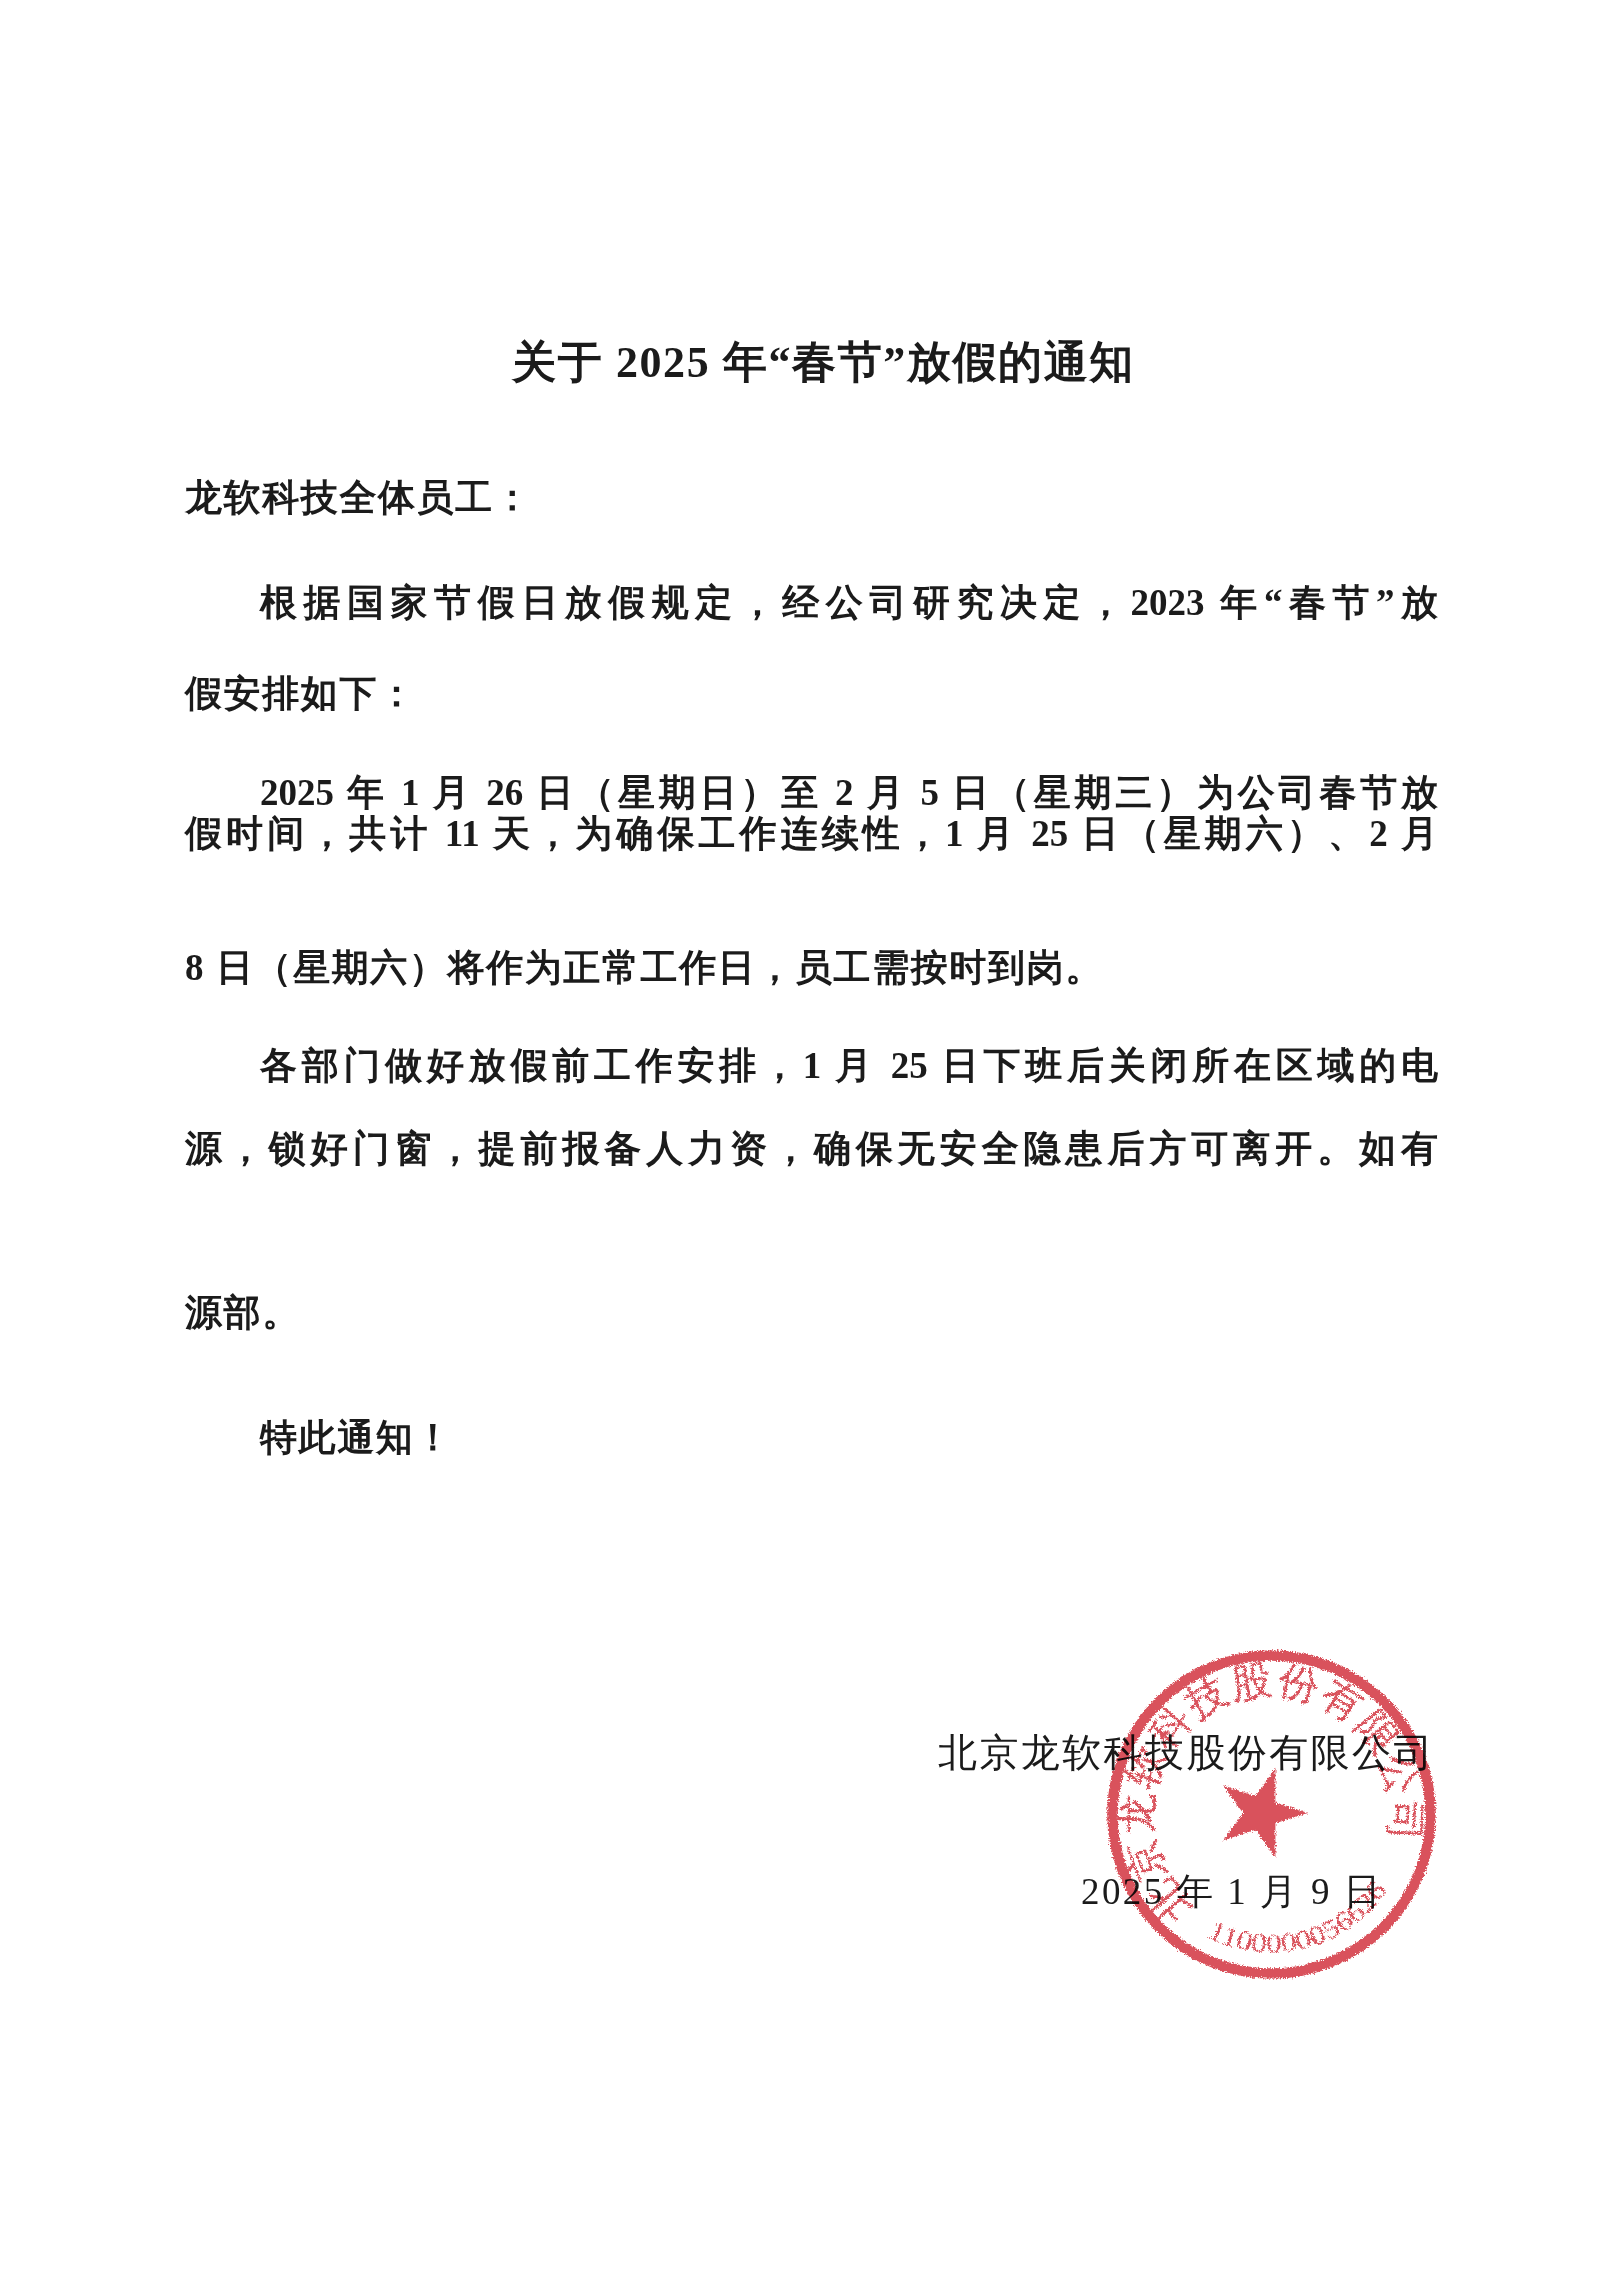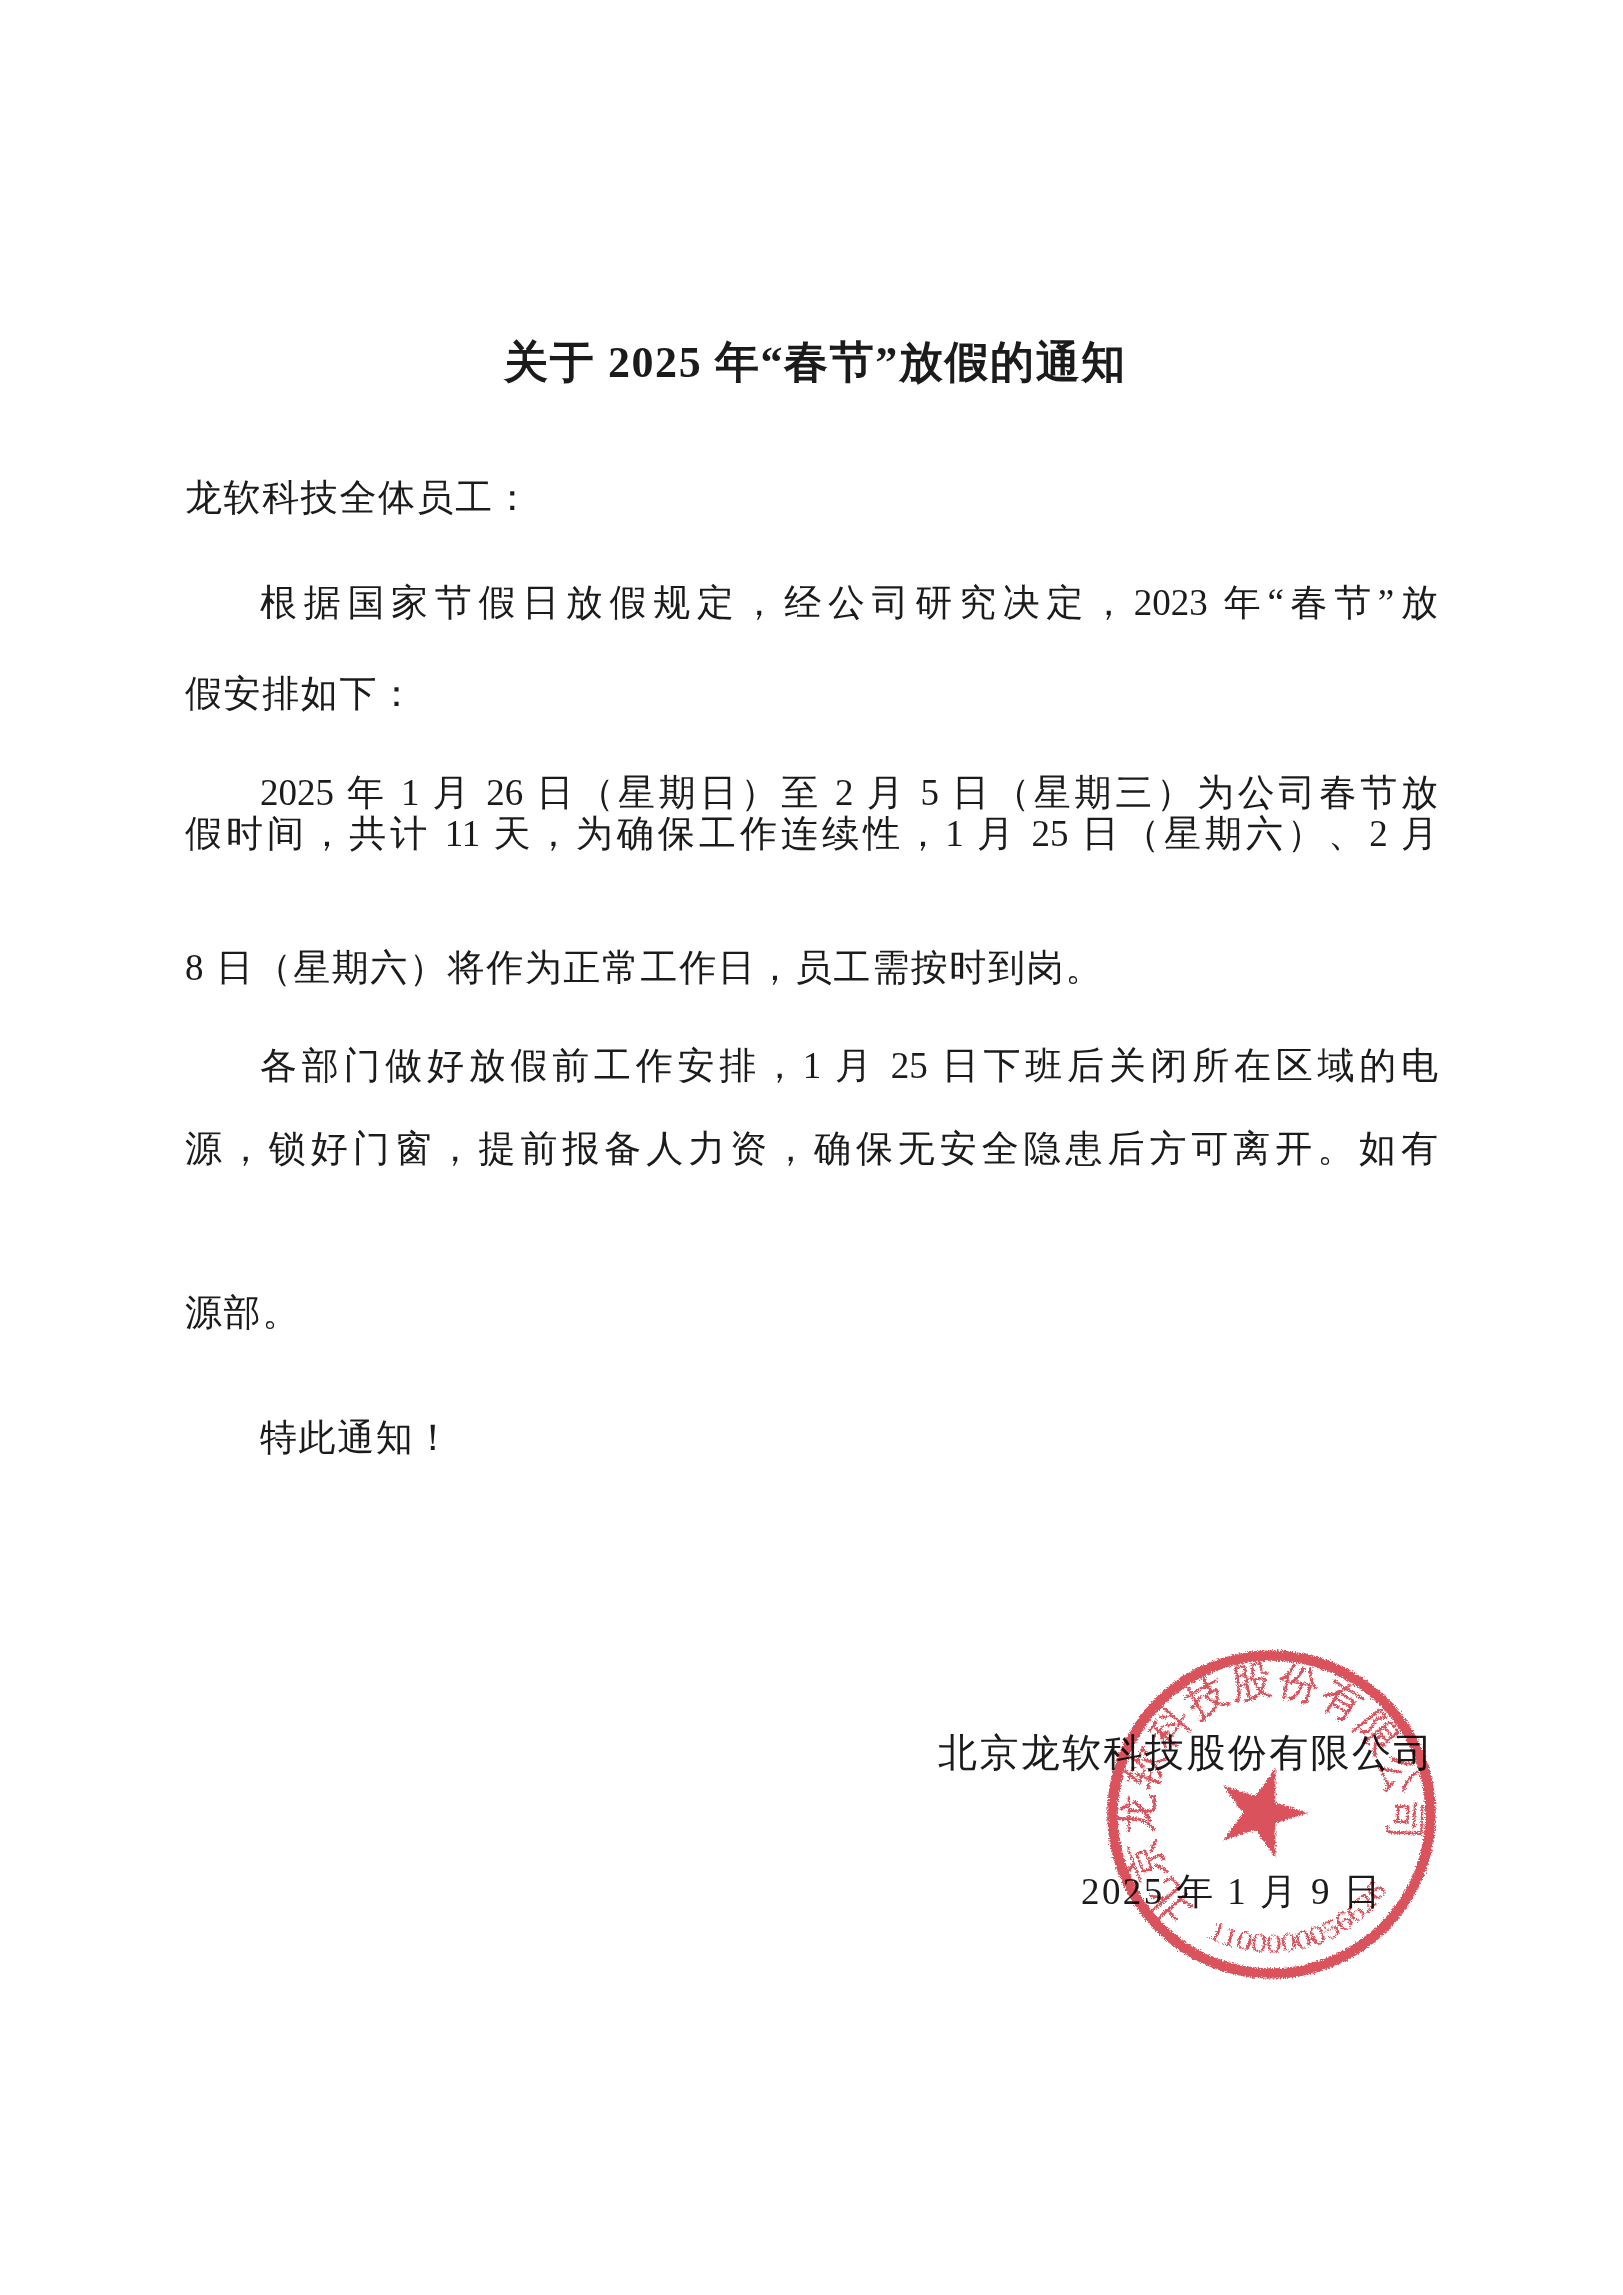--- a/index.html
+++ b/index.html
@@ -18,40 +18,41 @@
   }
   .sheet {
     position: absolute;
     left: 185px;
     top: 0;
     width: 1253px;
     height: 100%;
   }
   .title {
     position: absolute;
-    left: 4px;
+    left: 12px;
     top: 338px;
     width: 100%;
     text-align: center;
     font-size: 44px;
     font-weight: 700;
     letter-spacing: 1.6px;
     line-height: 49px;
     white-space: nowrap;
   }
   .line {
     position: absolute;
     left: 0;
     width: 1253px;
     height: 44px;
     font-size: 37px;
     line-height: 44px;
     letter-spacing: 1.6px;
     white-space: nowrap;
     box-sizing: border-box;
+    font-weight: bold;
   }
   .line.justify {
     white-space: normal;
     text-align: justify;
     text-align-last: justify;
     text-justify: inter-character;
     letter-spacing: 0;
   }
   .line.indent {
     padding-left: 75px;

